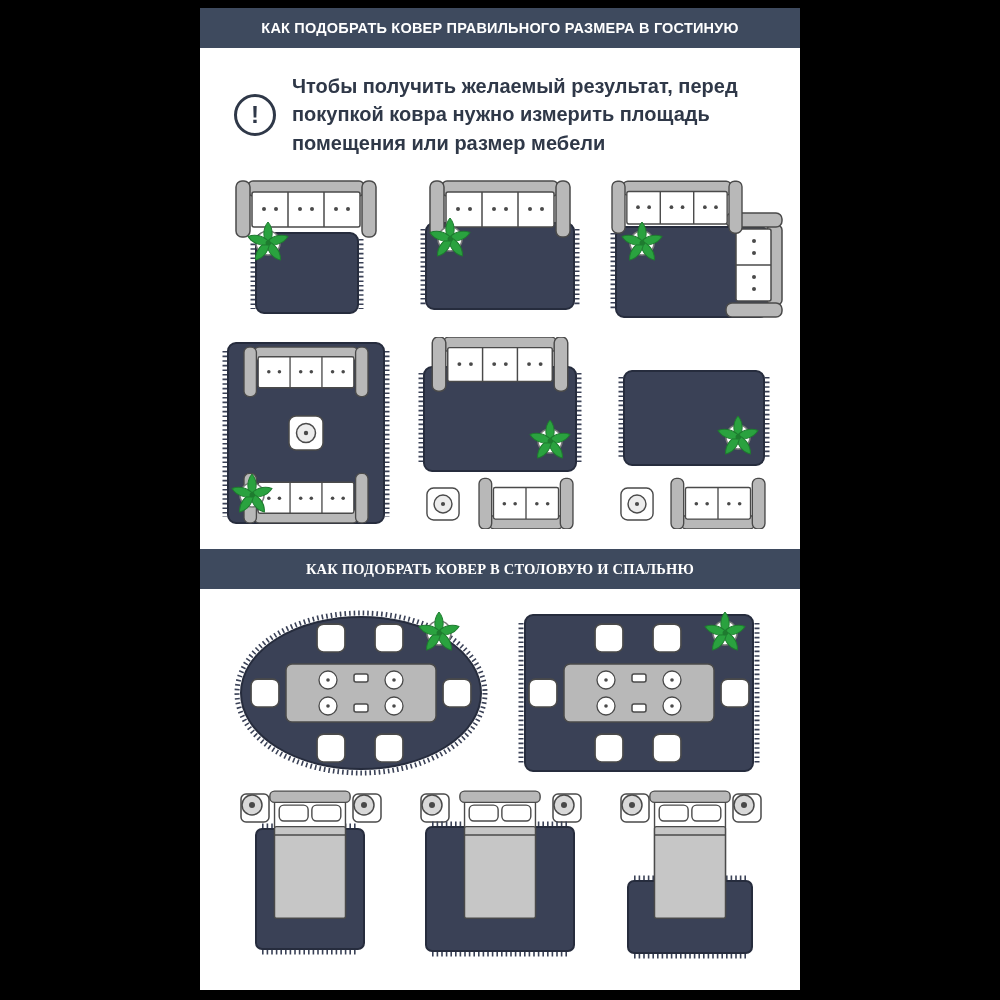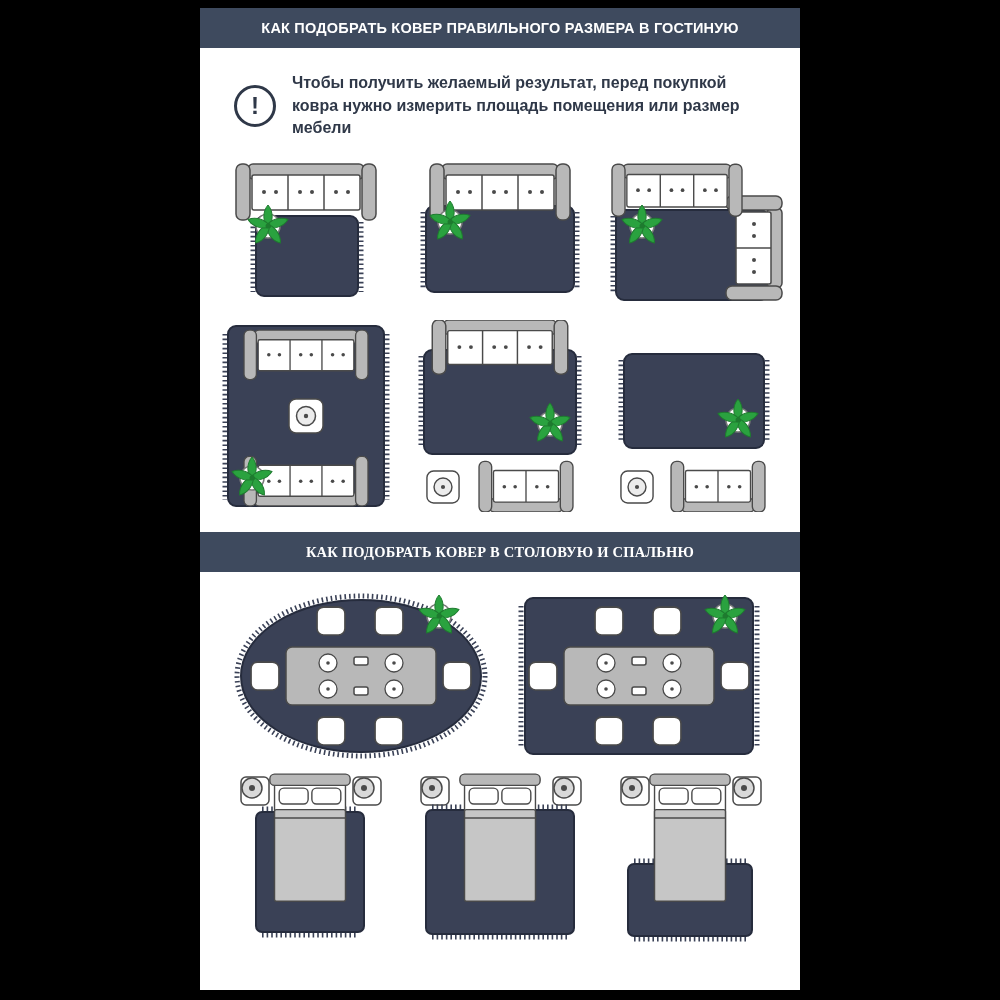--- a/index.html
+++ b/index.html
@@ -7,21 +7,21 @@
   .stage{position:relative;width:980px;height:1000px;background:var(--background,#000);}
   .panel{position:absolute;left:200px;top:8px;width:600px;height:982px;
     background:var(--panel,#fff);}
   .header-bar{height:40px;background:var(--header_bar,#3e4a5e);color:var(--header_text,#fff);
     display:flex;align-items:center;justify-content:center;font-weight:bold;
     font-size:14.5px;letter-spacing:.2px;text-align:center;padding:0 10px;}
   .note{display:flex;align-items:center;gap:16px;padding:24px 28px 10px 34px;}
   .warn{flex:0 0 auto;width:36px;height:36px;border:3px solid var(--body_text,#2f3848);
     border-radius:50%;display:flex;align-items:center;justify-content:center;
     font-size:24px;font-weight:bold;color:var(--body_text,#2f3848);line-height:1;}
-  .note-text{margin:0;font-weight:bold;font-size:16px;line-height:1.42;
+  .note-text{margin:0;font-weight:bold;font-size:20px;line-height:1.42;
     color:var(--body_text,#2f3848);max-width:470px;}
   .row{display:flex;justify-content:center;align-items:flex-start;}
   .row1{gap:14px;margin-top:10px;}
   .row2{gap:14px;margin-top:8px;}
   .hdr2{margin-top:20px;font-family:Liberation Serif, serif;}
   .rowd{gap:18px;margin-top:18px;}
   .rowb{gap:10px;margin-top:10px;}
   svg{display:block;}
   
   .gray{fill:var(--furniture_gray,#b8b8b8);stroke:var(--furniture_outline,#4a4a4a);stroke-width:1.5;}

